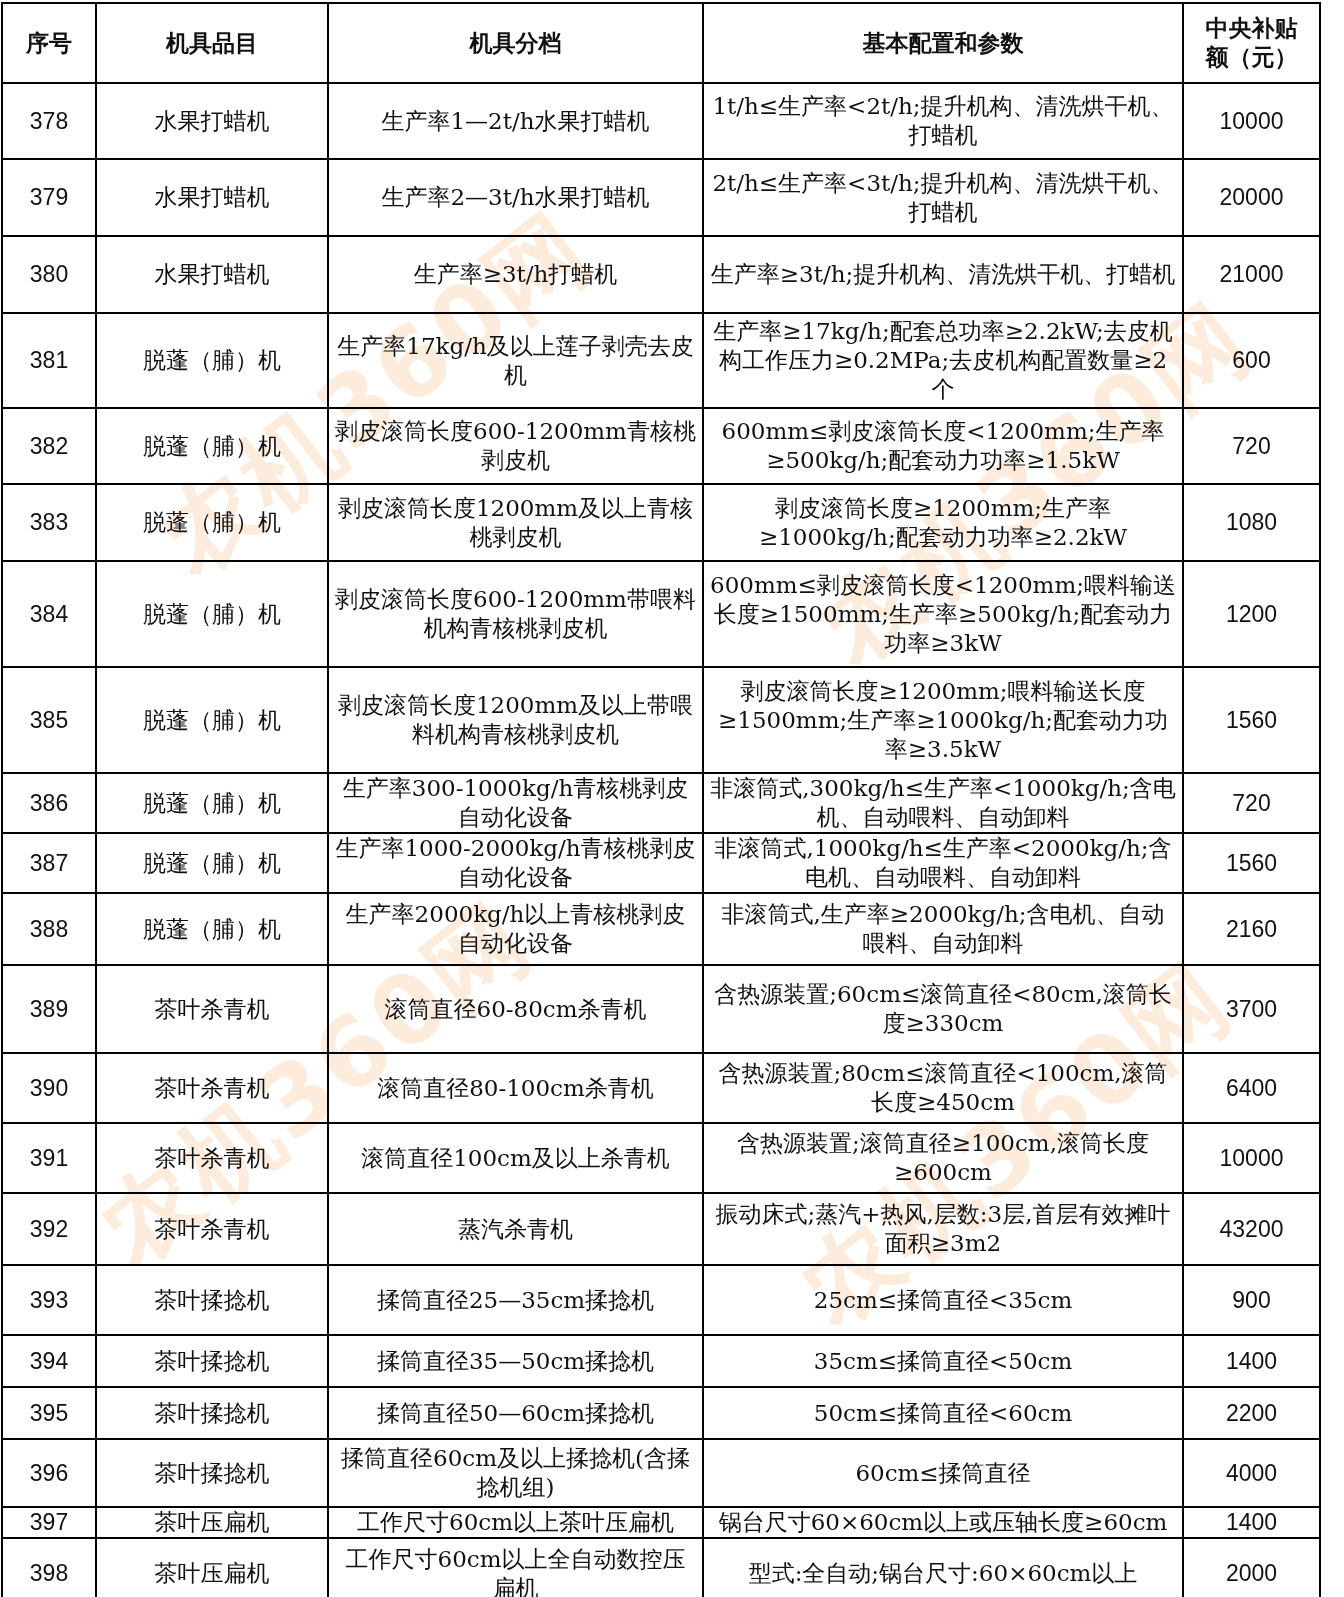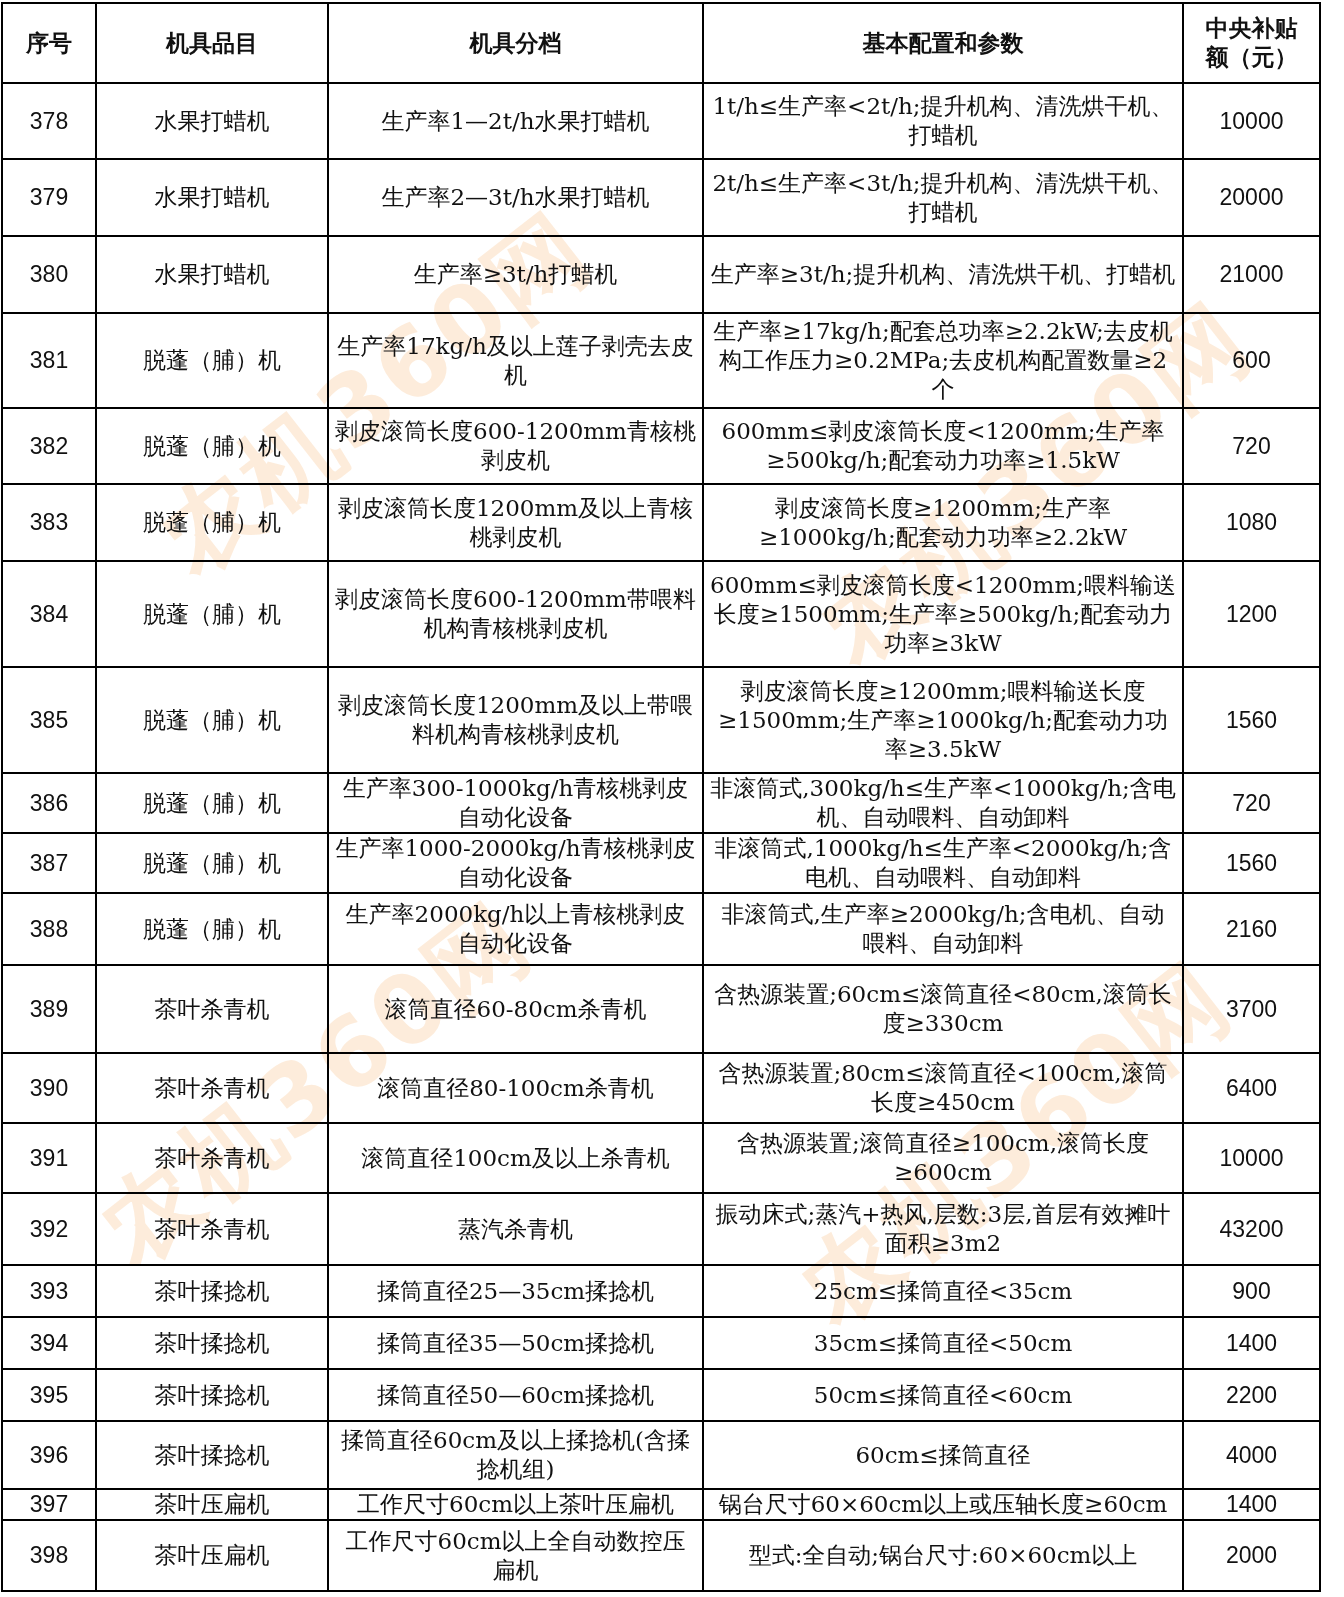--- a/index.html
+++ b/index.html
@@ -150,21 +150,21 @@
         <td class="c-spec">含热源装置;滚筒直径≥100cm,滚筒长度≥600cm</td>
         <td class="c-amt">10000</td>
       </tr>
       <tr style="height: 72px;">
         <td class="c-no">392</td>
         <td class="c-item">茶叶杀青机</td>
         <td class="c-grade">蒸汽杀青机</td>
         <td class="c-spec">振动床式;蒸汽+热风,层数:3层,首层有效摊叶面积≥3m2</td>
         <td class="c-amt">43200</td>
       </tr>
-      <tr style="height: 52px;">
+      <tr style="height: 70px;">
         <td class="c-no">393</td>
         <td class="c-item">茶叶揉捻机</td>
         <td class="c-grade">揉筒直径25—35cm揉捻机</td>
         <td class="c-spec">25cm≤揉筒直径&lt;35cm</td>
         <td class="c-amt">900</td>
       </tr>
       <tr style="height: 52px;">
         <td class="c-no">394</td>
         <td class="c-item">茶叶揉捻机</td>
         <td class="c-grade">揉筒直径35—50cm揉捻机</td>

